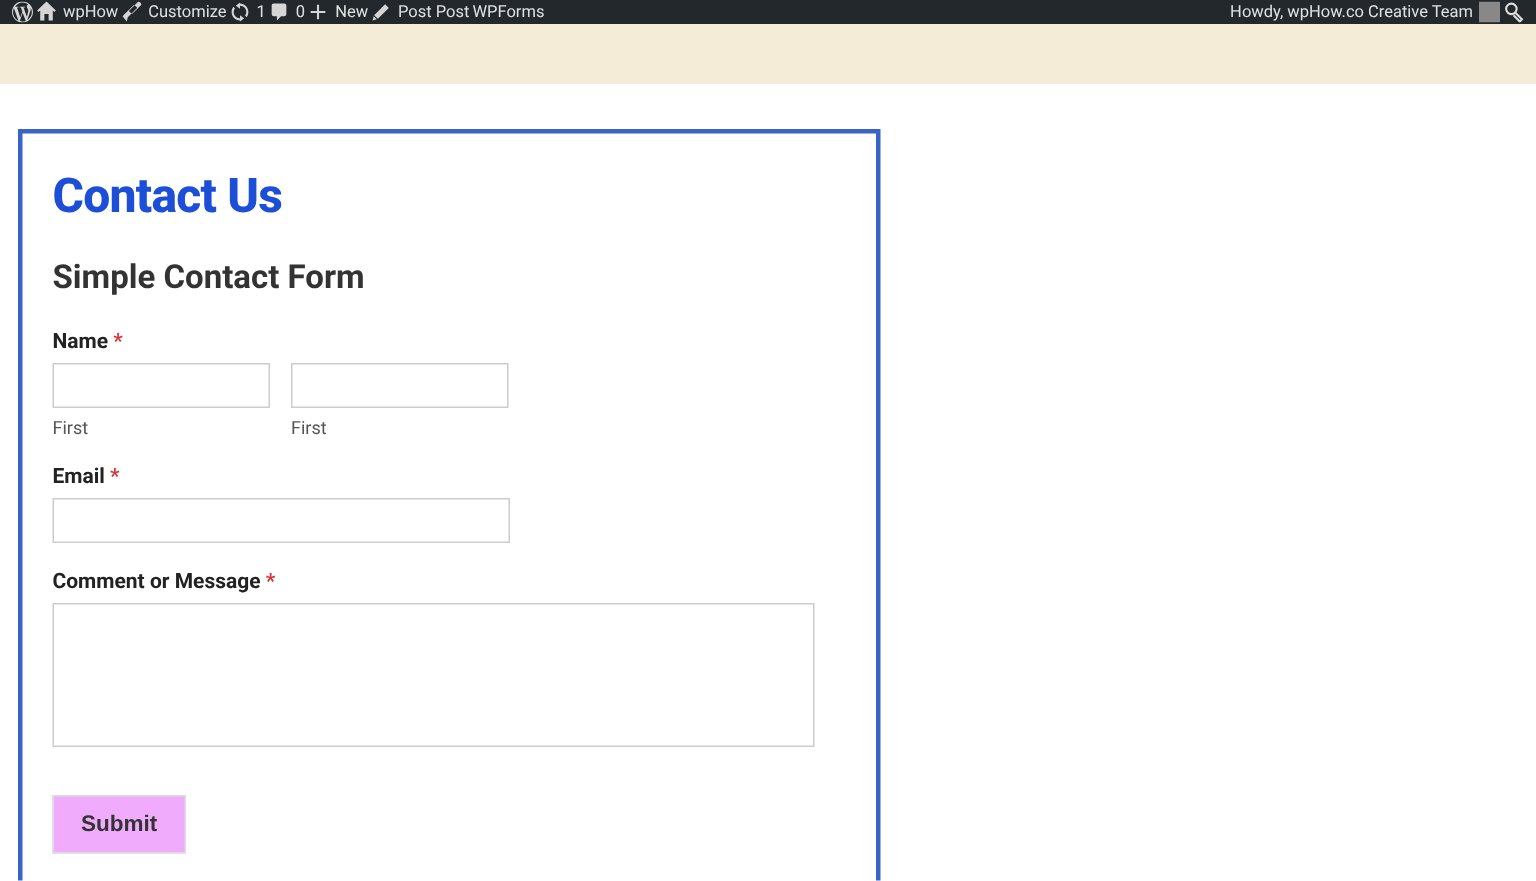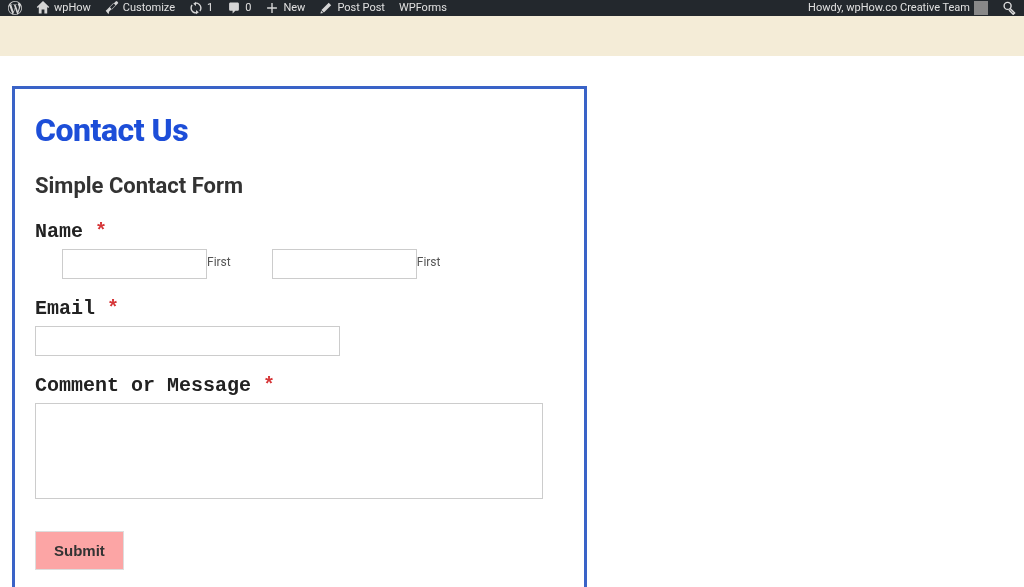--- a/index.html
+++ b/index.html
@@ -17,21 +17,21 @@
       display: flex;
       align-items: flex-start;
       font-size: 11px;
       padding: 0 8px;
       justify-content: space-between;
       overflow: hidden;
     }
     .admin-left, .admin-right {
       display: flex;
       align-items: center;
-      gap: 14px;
+      gap: 2px;
       height: 16px;
       line-height: 8px;
     }
     .admin-item {
       display: flex;
       align-items: center;
       gap: 4px;
       color: #e0e0e0;
       cursor: pointer;
       white-space: nowrap;
@@ -67,32 +67,31 @@
     }
     .form-title {
       font-size: 22px;
       font-weight: 700;
       color: #333;
       margin-bottom: 22px;
     }
     .field-group { margin-bottom: 18px; }
     .field-label {
       font-weight: 700;
-      font-size: 20px;
+      font-size: 14px;
       color: #222;
       margin-bottom: 6px;
       display: block;
-      font-family: Liberation Mono, monospace;
     }
     .req { color: #d63638; }
     .name-row {
       display: flex;
       gap: 14px;
     }
-    .name-col { display: flex; flex-direction: row; margin-left: 27px; }
+    .name-col { display: flex; flex-direction: column; }
     .text-input {
       border: 1px solid #ccc;
       height: 30px;
       width: 145px;
       padding: 4px 6px;
       font-size: 13px;
     }
     .sub-label {
       font-size: 12px;
       color: #555;
@@ -108,21 +107,21 @@
     .message-input {
       border: 1px solid #ccc;
       width: 508px;
       height: 96px;
       padding: 6px;
       font-size: 13px;
       font-family: inherit;
       resize: none;
     }
     .submit-btn {
-      background: #fca5a5;
+      background: #f0abfc;
       border: 1px solid #ddd;
       padding: 10px 18px;
       font-size: 15px;
       font-weight: 700;
       color: #333;
       cursor: pointer;
       margin-top: 10px;
     }
   </style>
 </head>

